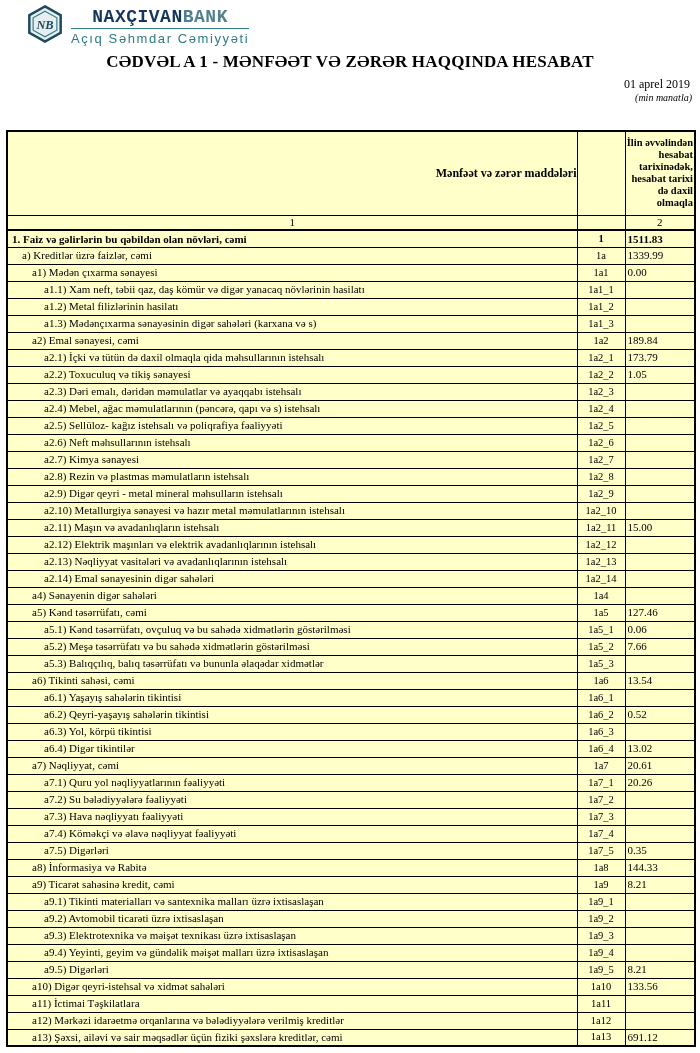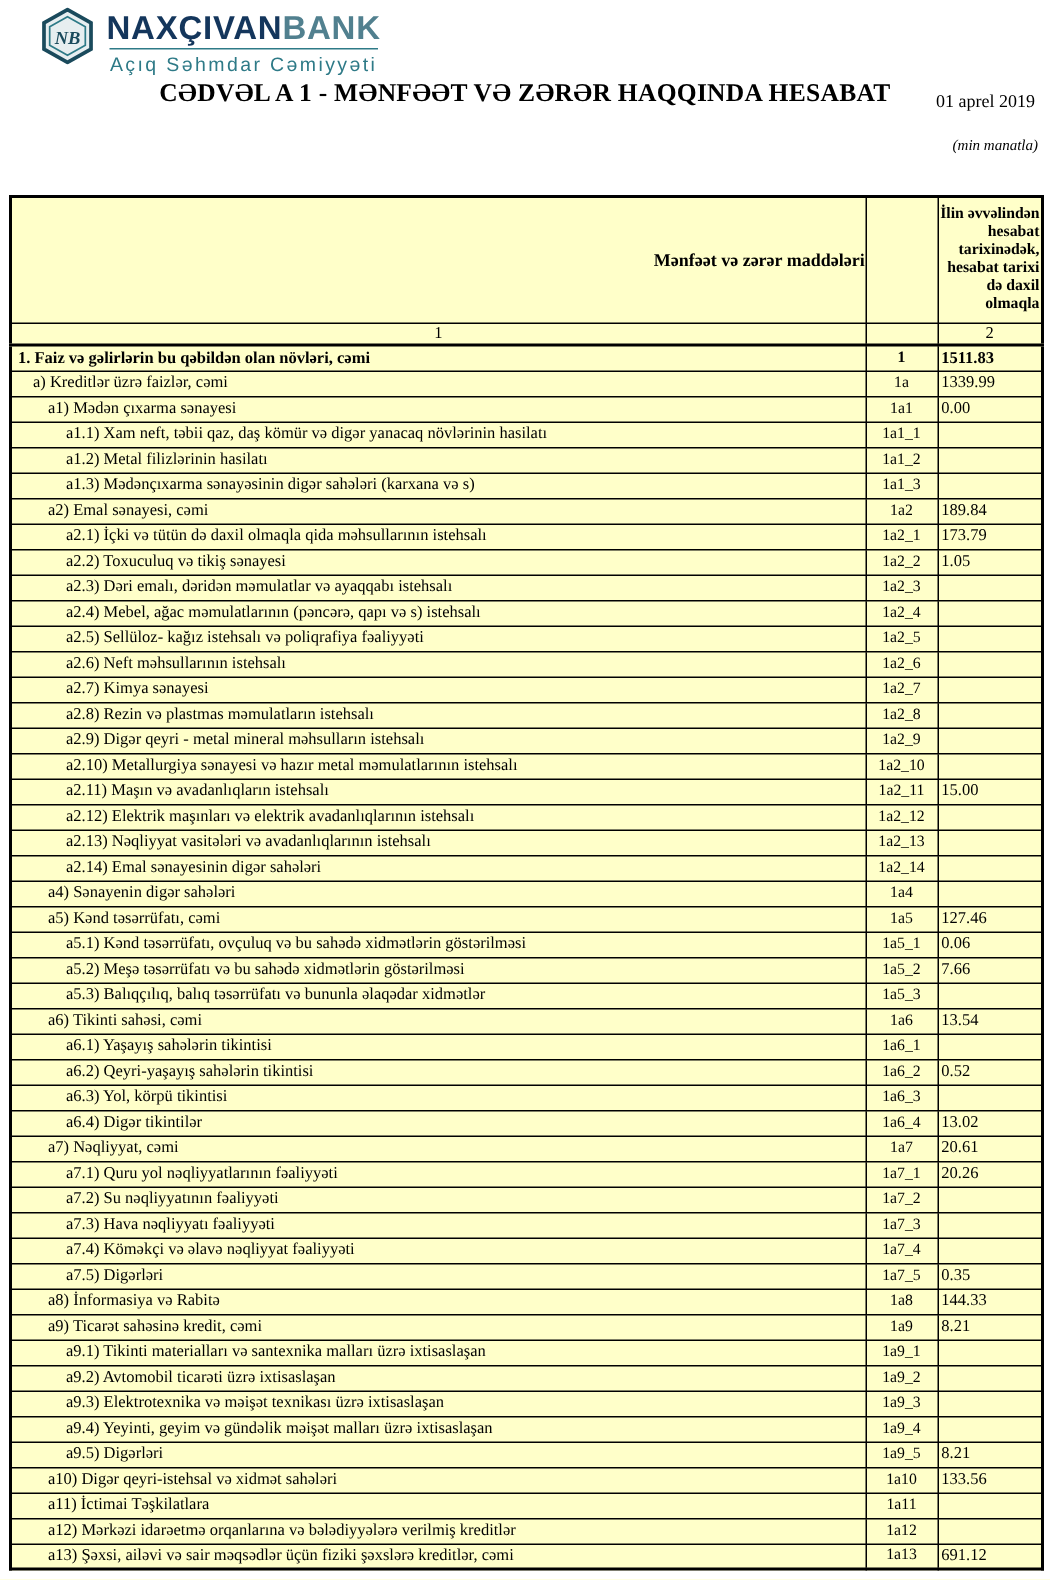--- a/index.html
+++ b/index.html
@@ -7,30 +7,30 @@
   body {
     background:#ffffff;
     font-family:"Liberation Serif", serif;
     color:#000;
     overflow:hidden;
   }
   .top-area { position:relative; height:130px; }
   .logo { position:absolute; left:26px; top:5px; display:flex; align-items:flex-start; gap:7px; }
   .logo-icon svg { width:38px; height:38px; display:block; }
   .logo-text { display:flex; flex-direction:column; align-items:center; margin-top:3px; }
-  .logo-name { font-family:Liberation Sans, sans-serif; font-weight:bold; font-size:22px; line-height:1; letter-spacing:0.5px; }
+  .logo-name { font-family:Liberation Mono, monospace; font-weight:bold; font-size:18px; line-height:1; letter-spacing:0.5px; }
   .navy { color:#14365c; }
   .tealc { color:#51808f; }
   .logo-sub {
     font-family:"Liberation Sans", sans-serif; font-size:13px; font-weight:normal;
     color:#2e7a87; letter-spacing:1.6px; border-top:1px solid #2e7a87;
     padding-top:2px; margin-top:2px; white-space:nowrap;
   }
   .doc-title { position:absolute; left:0; right:0; top:52px; text-align:center; font-weight:bold; font-size:17px; letter-spacing:0.2px; }
-  .doc-date { position:absolute; right:10px; top:60px; font-size:12px; }
+  .doc-date { position:absolute; right:10px; top:77px; font-size:12px; }
   .doc-units { position:absolute; right:8px; top:92px; font-size:10px; font-style:italic; }
 
   table.report {
     border-collapse:collapse; table-layout:fixed;
     width:688px; margin:0 6px;
     background:#ffffc9;
     border:2px solid #000;
   }
   th, td { border:1px solid #000; font-size:11px; overflow:hidden; }
   col.c-label { width:570px; }
@@ -251,21 +251,21 @@
         <td class="cell-label ind2">a7) Nəqliyyat, cəmi</td>
         <td class="cell-code">1a7</td>
         <td class="cell-value">20.61</td>
       </tr>
       <tr>
         <td class="cell-label ind3">a7.1) Quru yol nəqliyyatlarının fəaliyyəti</td>
         <td class="cell-code">1a7_1</td>
         <td class="cell-value">20.26</td>
       </tr>
       <tr>
-        <td class="cell-label ind3">a7.2) Su nəqliyyatının fəaliyyəti</td>
+        <td class="cell-label ind3">a7.2) Su bələdiyyələrə fəaliyyəti</td>
         <td class="cell-code">1a7_2</td>
         <td class="cell-value"></td>
       </tr>
       <tr>
         <td class="cell-label ind3">a7.3) Hava nəqliyyatı fəaliyyəti</td>
         <td class="cell-code">1a7_3</td>
         <td class="cell-value"></td>
       </tr>
       <tr>
         <td class="cell-label ind3">a7.4) Köməkçi və əlavə nəqliyyat fəaliyyəti</td>

